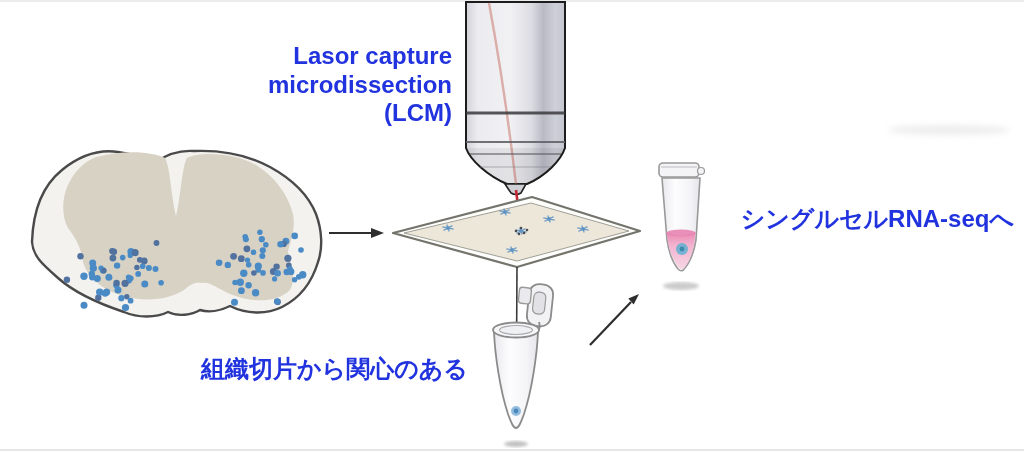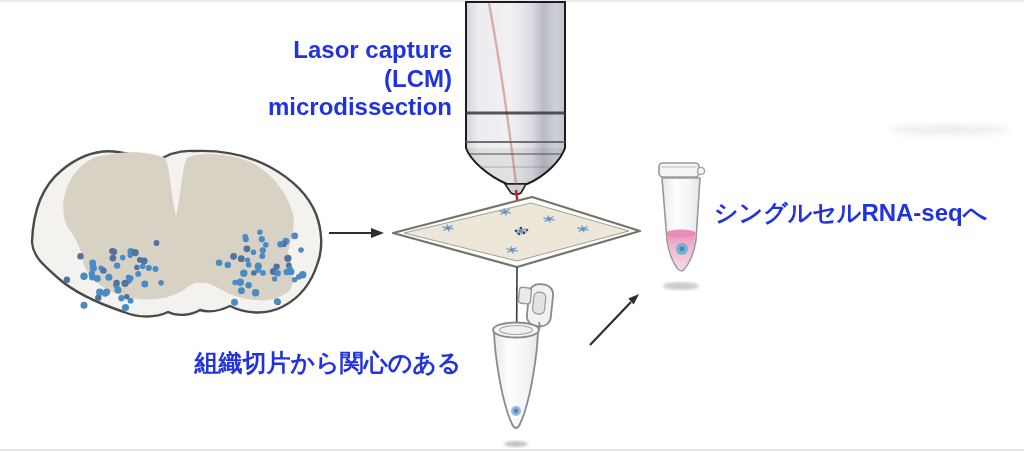--- a/index.html
+++ b/index.html
@@ -6,25 +6,25 @@
   #stage{
     position:relative;width:1024px;height:452px;background:#ffffff;overflow:hidden;
     font-family:"Liberation Sans","DejaVu Sans",sans-serif;
   }
   .edge-line{position:absolute;left:0;width:1024px;height:2px;background:#ececef;}
   #top-edge{top:0;}
   #bottom-edge{top:449px;background:#e6e6e9;}
   #artifact{position:absolute;left:888px;top:125px;width:122px;height:10px;background:#ededed;border-radius:50%;filter:blur(3px);}
   svg{position:absolute;left:0;top:0;}
   .blue-label{
-    position:absolute;color:var(--text-blue);font-weight:bold;font-size:24px;line-height:28.5px;
+    position:absolute;color:var(--text-blue);font-weight:bold;font-size:24px;line-height:28.5px;margin-top:6px;
   }
   #lcm-label{left:222px;top:36px;width:230px;text-align:right;}
-  #excise-label{left:183px;top:348px;width:290px;text-align:center;line-height:30px;}
-  #rnaseq-label{left:714px;top:198px;width:300px;text-align:left;line-height:30px;}
+  #excise-label{left:201px;top:348px;width:290px;text-align:left;line-height:30px;}
+  #rnaseq-label{left:714px;top:198px;width:300px;text-align:right;line-height:30px;}
   .lbl-line{display:block;}
   .laser-soft{stroke:var(--laser-soft);stroke-width:2.4;fill:none;opacity:.95;}
   .laser-hot{stroke:var(--laser-red);stroke-width:2.6;fill:none;}
   .arrow{stroke:#2e2e2e;stroke-width:2.2;fill:none;}
   .arrow-head{fill:#2e2e2e;stroke:none;}
   .dot-a{fill:var(--dot-blue);}
   .dot-b{fill:var(--dot-slate);}
   .cell-ray{stroke:var(--cell-blue);stroke-width:1.3;opacity:.85;}
   .cell-core{fill:var(--cell-blue);opacity:.9;}
 </style>
@@ -294,22 +294,22 @@
       <circle cx="682" cy="249" r="6" fill="#5fb0d0" opacity="0.85"></circle>
       <circle cx="682" cy="249" r="2.4" fill="#2e7fa5" opacity="0.8"></circle>
       <rect x="659" y="163" width="40" height="14" rx="4" fill="#f4f4f6" stroke="#999999" stroke-width="1.6"></rect>
       <line x1="661" y1="167" x2="697" y2="167" stroke="#bbbbbf" stroke-width="1.2"></line>
       <circle cx="701" cy="171" r="3.5" fill="#f4f4f6" stroke="#999999" stroke-width="1.2"></circle>
     </g>
   </svg>
 
   <div id="lcm-label" class="blue-label">
     <span class="lbl-line">Lasor capture</span>
+    <span class="lbl-line">microdissection</span>
     <span class="lbl-line">(LCM)</span>
-    <span class="lbl-line">microdissection</span>
   </div>
 
   <div id="excise-label" class="blue-label">
     <span class="lbl-line">組織切片から関心のある</span>
   </div>
 
   <div id="rnaseq-label" class="blue-label">
     <span class="lbl-line">シングルセルRNA-seqへ</span>
   </div>
 

